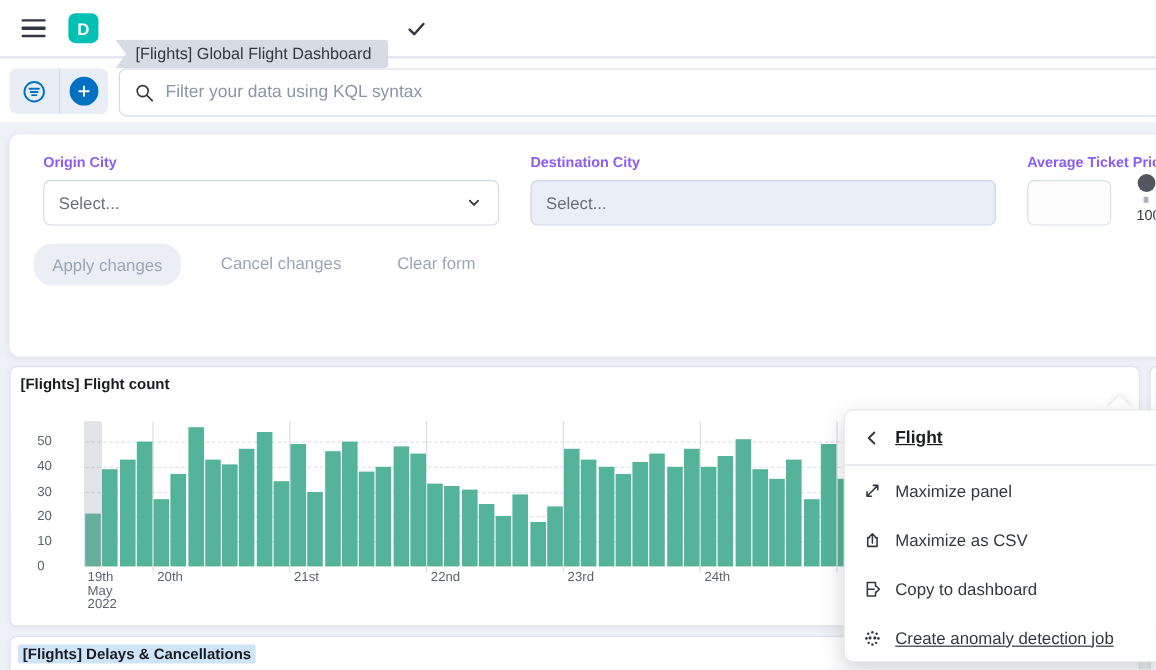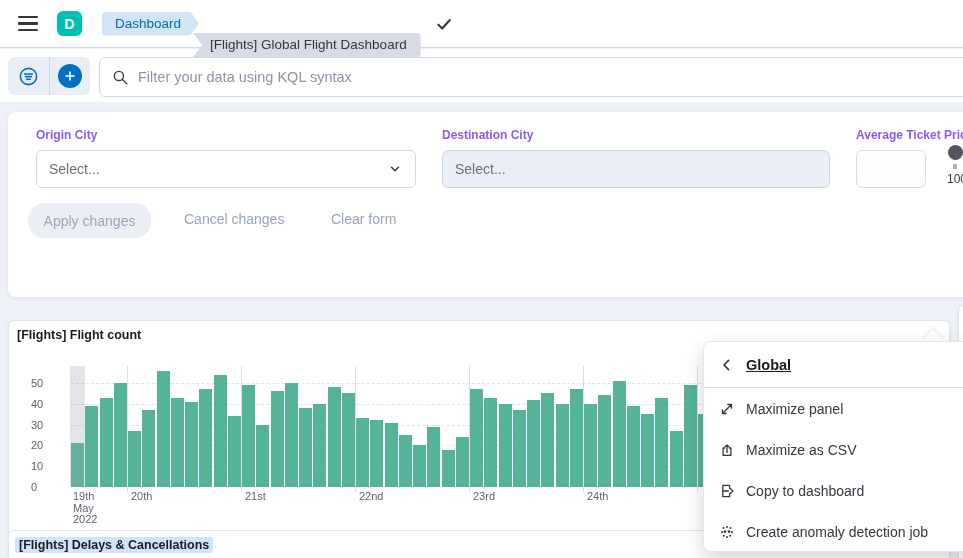--- a/index.html
+++ b/index.html
@@ -84,21 +84,21 @@
   }
   .txt-btn { position:absolute; top:99px; font-size:14px; font-weight:500; color:#9aa5b6; cursor:not-allowed; white-space:nowrap; }
   .txt-cancel { left:176px; }
   .txt-clear  { left:323px; }
 
   
   .panel {
     position:absolute; background:#fff; border:1px solid #e0e5ed;
     border-radius:6px; box-shadow:0 1px 4px rgba(50,60,90,0.06);
   }
-  .panel-flight { left:8px; top:320px; width:942px; height:217px; }
+  .panel-flight { left:8px; top:305px; width:942px; height:217px; }
   .panel-sliver-top { left:958px; top:305px; width:20px; height:217px; }
   .panel-delays { left:8px; top:530px; width:942px; height:60px; }
   .panel-sliver-bottom { left:958px; top:530px; width:20px; height:60px; }
   .panel-title { position:absolute; left:8px; top:7px; font-size:12.5px; font-weight:bold; color:#1a1c21; white-space:nowrap; }
   .panel-title.highlighted { background:#cfe4f8; padding:1px 4px; left:6px; top:6px; border-radius:2px; }
 
   
   #chart-area { position:absolute; left:0; top:0; right:0; bottom:0; }
   .bar { position:absolute; width:13px; z-index:1; }
   .band { position:absolute; top:45px; height:121px; width:15px; background:rgba(150,157,171,0.28); z-index:2; }
@@ -116,34 +116,33 @@
   .context-menu {
     position:absolute; left:703px; top:341px; width:272px; height:211px;
     background:#fff; border:1px solid #e3e6ee; border-radius:8px; z-index:31;
     box-shadow:0 8px 20px rgba(0,0,0,0.16); overflow:hidden;
   }
   .menu-header { height:45px; display:flex; align-items:center; padding-left:15px; cursor:pointer; }
   .menu-header .menu-header-label { margin-left:11px; font-size:14.5px; font-weight:bold; color:#1a1c21; text-decoration:underline; }
   .menu-divider { height:1px; background:#d9dee8; }
   .menu-item { height:41px; display:flex; align-items:center; padding-left:15px; gap:11px; font-size:14px; color:#343741; cursor:pointer; }
   .menu-item:first-of-type { margin-top:2px; }
-  .menu-item .underlined { }
+  .menu-item .underlined { text-decoration:underline; }
 </style>
 </head>
 <body>
 
 <header class="topnav">
   <div class="hamburger">
     <span></span>
       <span></span>
       <span></span>
   </div>
   <div class="logo-badge">D</div>
   <nav class="crumbs">
-    <span class="crumb crumb-active">Dashboard</span>
     <span class="crumb crumb-current">[Flights] Global Flight Dashboard</span>
   </nav>
   <span class="topnav-check">
     <svg width="18" height="18" viewBox="0 0 16 16" fill="none" stroke="#343741" stroke-width="1.8" stroke-linecap="round" stroke-linejoin="round">
       <path d="M3 8.6 L6.4 12 L13.2 4.4"></path>
     </svg>
   </span>
 </header>
 
 <div class="toolbar">
@@ -283,21 +282,21 @@
 </section>
 
 <section class="panel panel-sliver-bottom"></section>
 
 <div class="popover-caret"></div>
 <div class="context-menu">
   <div class="menu-header">
     <svg width="16" height="16" viewBox="0 0 16 16" fill="none" stroke="#343741" stroke-width="1.6" stroke-linecap="round" stroke-linejoin="round">
       <path d="M9.6 3.4 L5 8 L9.6 12.6"></path>
     </svg>
-    <span class="menu-header-label">Global</span>
+    <span class="menu-header-label">Flight</span>
   </div>
   <div class="menu-divider"></div>
 
   <div class="menu-item">
     <svg width="16" height="16" viewBox="0 0 16 16" fill="none" stroke="#343741" stroke-width="1.3" stroke-linecap="round" stroke-linejoin="round">
       <path d="M3.5 12.5 L12.5 3.5 M12.5 3.5 H8.8 M12.5 3.5 V7.2 M3.5 12.5 H7.2 M3.5 12.5 V8.8"></path>
     </svg>
     <span>Maximize panel</span>
   </div>
 

